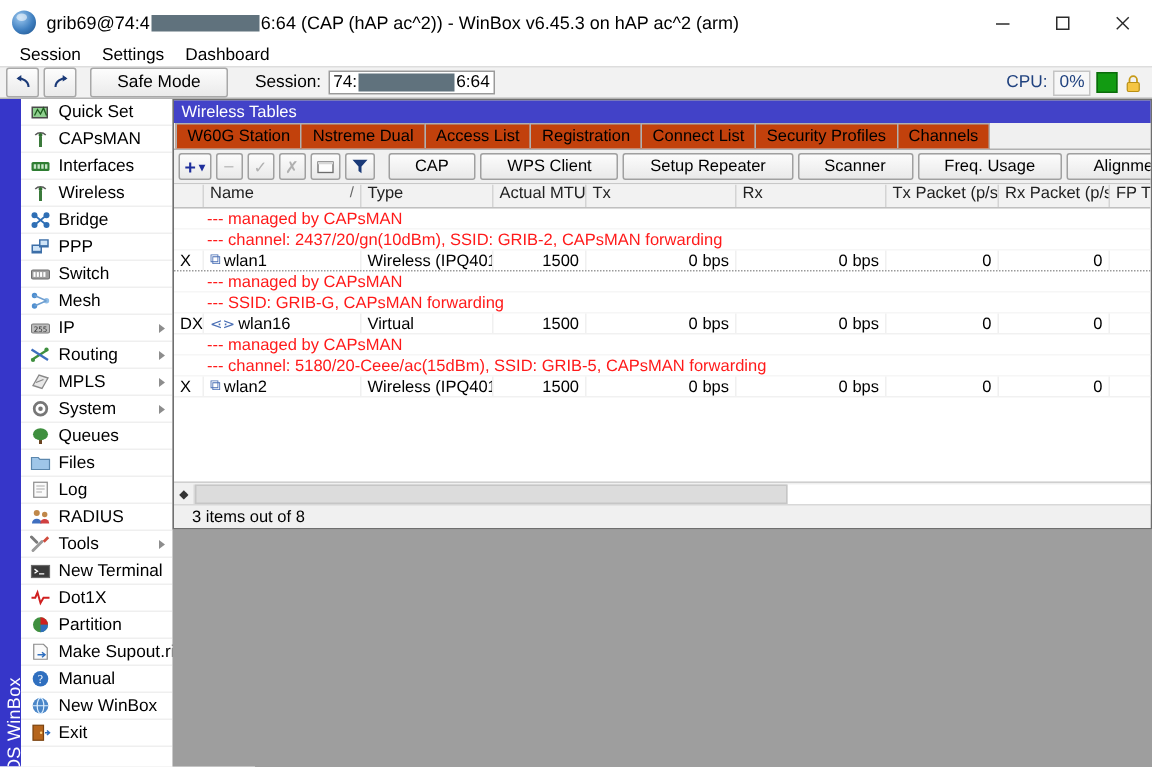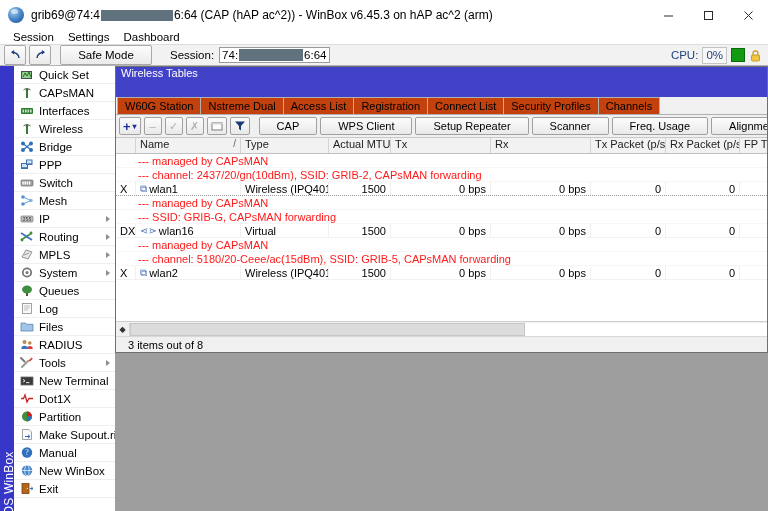--- a/index.html
+++ b/index.html
@@ -252,25 +252,26 @@
     left: 0; top: 0;
     width: 653px;
     height: 287px;
     background: #f0f0f0;
     border: 1px solid #6f6f6f;
     box-sizing: border-box;
     display: flex;
     flex-direction: column;
   }
   .wwin-title {
-    height: 30px;
+    height: 15px;
     background: #4242c8;
     color: #ffffff;
     font-size: 11px;
     display: flex;
+    align-items: center;
     padding-left: 5px;
     flex: none;
   }
   .wwin-tabs {
     height: 18px;
     background: #f0f0f0;
     display: flex;
     align-items: flex-end;
     flex: none;
     border-bottom: 1px solid #b0b0b0;
@@ -649,33 +650,33 @@
             <svg width="14" height="13" viewBox="0 0 14 13">
               <rect x="6" y="8" width="2" height="4" fill="#6b4422"></rect>
               <ellipse cx="7" cy="5.5" rx="5" ry="4" fill="#3f8f3f"></ellipse>
             </svg>
           </span>
           <span class="side-label">Queues</span>
         </div>
         <div class="side-item">
           <span class="side-ico">
             <svg width="14" height="13" viewBox="0 0 14 13">
+              <path d="M1 3 L5.5 3 L6.6 4.3 L13 4.3 L13 11 L1 11 Z" fill="#9fc6e8" stroke="#5b87ad" stroke-width="0.8"></path>
+            </svg>
+          </span>
+          <span class="side-label">Files</span>
+        </div>
+        <div class="side-item">
+          <span class="side-ico">
+            <svg width="14" height="13" viewBox="0 0 14 13">
               <rect x="2.5" y="1.5" width="9" height="10" fill="#fafafa" stroke="#8a8a8a" stroke-width="0.8"></rect>
               <path d="M4.2 4 H9.8 M4.2 6 H9.8 M4.2 8 H8" stroke="#aaa" stroke-width="0.8"></path>
             </svg>
           </span>
           <span class="side-label">Log</span>
-        </div>
-        <div class="side-item">
-          <span class="side-ico">
-            <svg width="14" height="13" viewBox="0 0 14 13">
-              <path d="M1 3 L5.5 3 L6.6 4.3 L13 4.3 L13 11 L1 11 Z" fill="#9fc6e8" stroke="#5b87ad" stroke-width="0.8"></path>
-            </svg>
-          </span>
-          <span class="side-label">Files</span>
         </div>
         <div class="side-item">
           <span class="side-ico">
             <svg width="14" height="13" viewBox="0 0 14 13">
               <circle cx="4.5" cy="4" r="2" fill="#c0884a"></circle>
               <path d="M1.3 11 a3.2 3.2 0 0 1 6.4 0 Z" fill="#3f6fbf"></path>
               <circle cx="9.8" cy="5" r="1.8" fill="#c0884a"></circle>
               <path d="M6.8 11 a3 3 0 0 1 6 0 Z" fill="#d04040"></path>
             </svg>
           </span>

